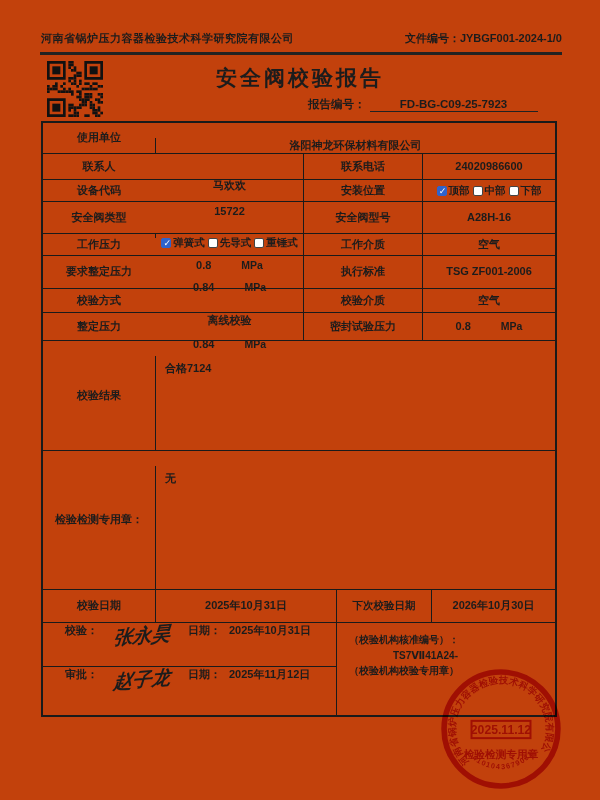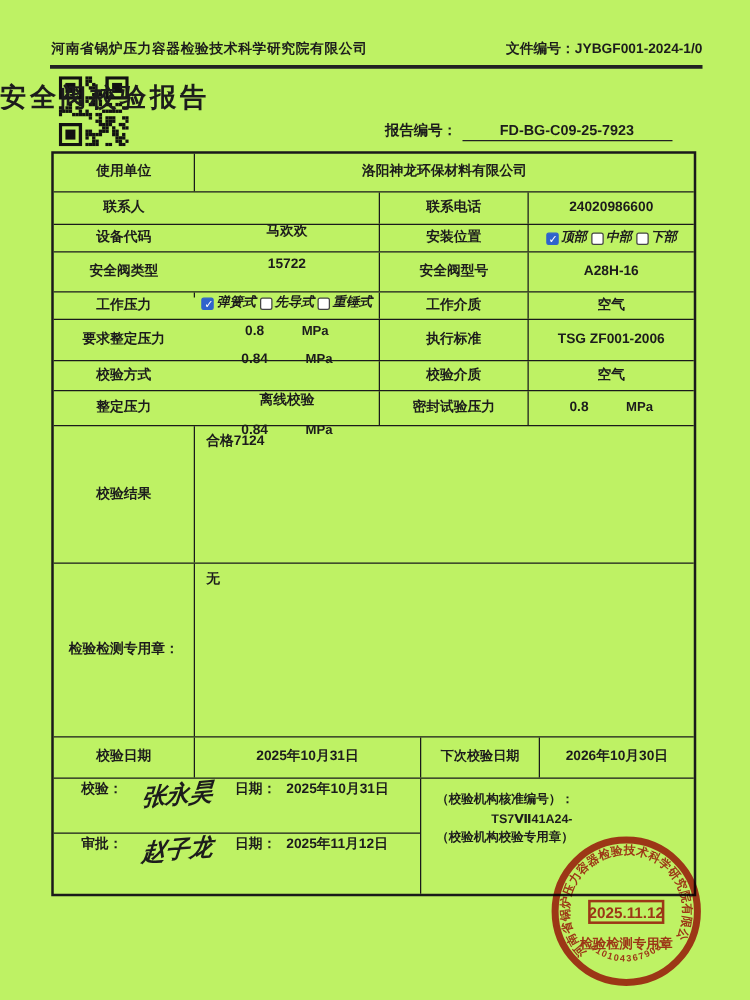--- a/index.html
+++ b/index.html
@@ -1,51 +1,51 @@
 <!DOCTYPE html>
 <html><head>
 <meta charset="utf-8">
 <style>
   html,body{margin:0;padding:0;}
   body{width:600px;height:800px;background:#e8e8e8;font-family:"Liberation Sans","DejaVu Sans",sans-serif;}
-  .page{position:relative;width:600px;height:800px;background:#bef264;color:#1c1c1c;overflow:hidden;}
+  .page{position:relative;width:600px;height:800px;background:#c2410c;color:#1c1c1c;overflow:hidden;}
 
   
   .hdr-org{position:absolute;left:41px;top:31px;font-size:11px;font-weight:700;letter-spacing:.5px;}
   .hdr-doc{position:absolute;right:38px;top:31px;font-size:11px;font-weight:700;}
   .hdr-rule{position:absolute;left:40px;top:52px;width:522px;height:2.5px;background:#222;}
 
   .qr{position:absolute;left:47px;top:61px;width:56px;height:56px;}
   .qr svg{width:100%;height:100%;}
 
-  .title{position:absolute;left:0;top:64px;width:600px;font-size:21px;font-weight:700;letter-spacing:3px;}
+  .title{position:absolute;left:0;top:64px;width:600px;text-align:center;font-size:21px;font-weight:700;letter-spacing:3px;}
 
   .repno{position:absolute;left:308px;top:97px;font-size:11.5px;font-weight:700;display:flex;align-items:baseline;}
   .repno .val{display:inline-block;width:168px;text-align:center;border-bottom:1.5px solid #222;padding-bottom:1px;margin-left:4px;}
 
   
   .tbl{position:absolute;left:41px;top:121px;width:516px;border:2px solid #1a1a1a;box-sizing:border-box;font-size:11px;font-weight:700;}
   .trow{display:flex;box-sizing:border-box;}
   .trow + .trow,.sigblock{border-top:1.5px solid #1a1a1a;}
   .cell{display:flex;align-items:center;justify-content:center;box-sizing:border-box;text-align:center;line-height:1.25;}
   .cell + .cell{border-left:1.5px solid #1a1a1a;}
   .c1{width:112px;flex:none;}
   .c2{width:148px;flex:none;margin-top:32px;}
   .c3{width:119px;flex:none;}
   .c4{flex:1;}
-  .cspan{flex:1;}
+  .cspan{flex:1;margin-top:15px;}
   .topleft{align-items:flex-start;justify-content:flex-start;padding:6px 9px;text-align:left;}
   .unitpair{gap:30px;}
   .unit{font-size:10.5px;}
   
   .h30{height:30px}.h24{height:24px}.h26{height:26px}.h22{height:22px}.h32{height:32px}
   .h33{height:33px}.h28{height:28px}.h110{height:110px}.h139{height:139px}
 
   
-  .cbgroup{display:flex;align-items:center;justify-content:center;flex-wrap:wrap;gap:1px 3px;font-size:10.5px;padding:2px;font-style:italic;}
+  .cbgroup{display:flex;align-items:center;justify-content:center;flex-wrap:wrap;gap:1px 3px;font-size:10.5px;padding:2px;}
   .cbitem{display:flex;align-items:center;gap:2px;}
   .cb{width:10px;height:10px;border:1.5px solid #444;border-radius:2px;box-sizing:border-box;position:relative;flex:none;background:#fff;}
   .cb.checked{background:#2f63cc;border-color:#2f63cc;}
   .cb.checked::after{content:"✓";position:absolute;left:0;top:-2px;width:10px;text-align:center;color:#fff;font-size:9px;font-weight:700;line-height:12px;}
 
   
   .d1{width:112px;flex:none;}
   .d2{width:181px;flex:none;}
   .d3{width:95px;flex:none;font-size:10.5px;}
   .d4{flex:1;}

